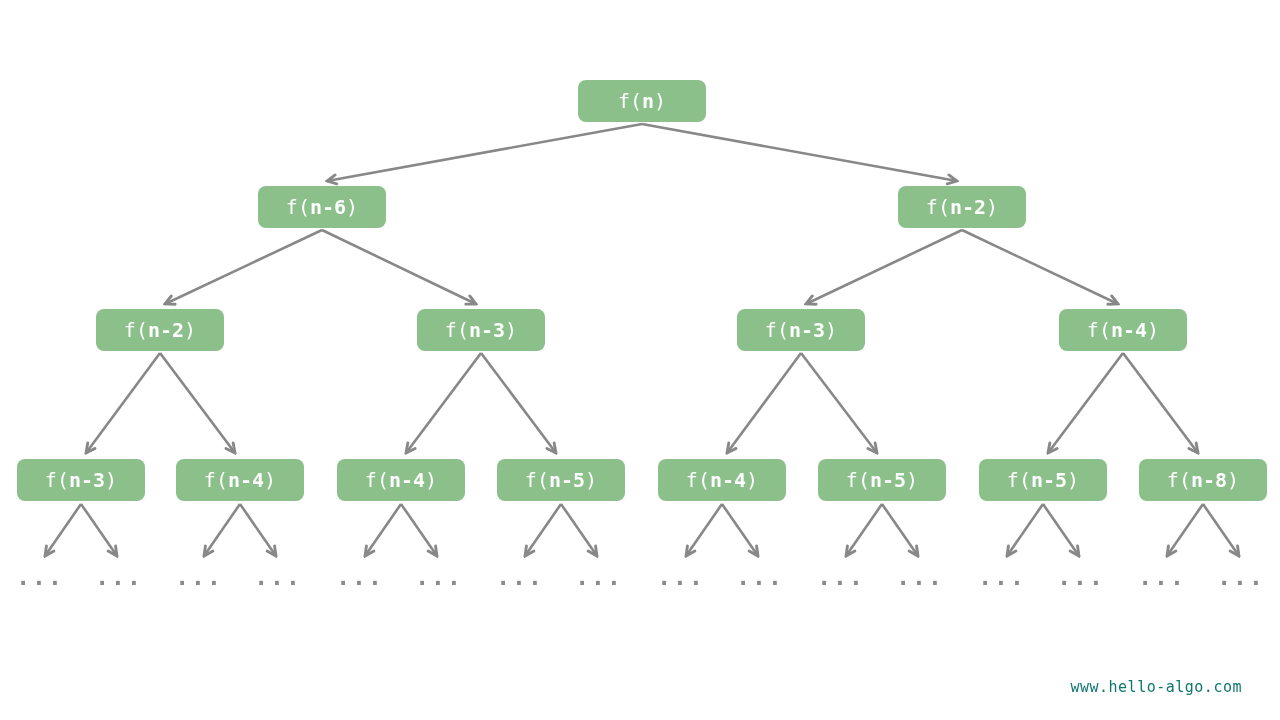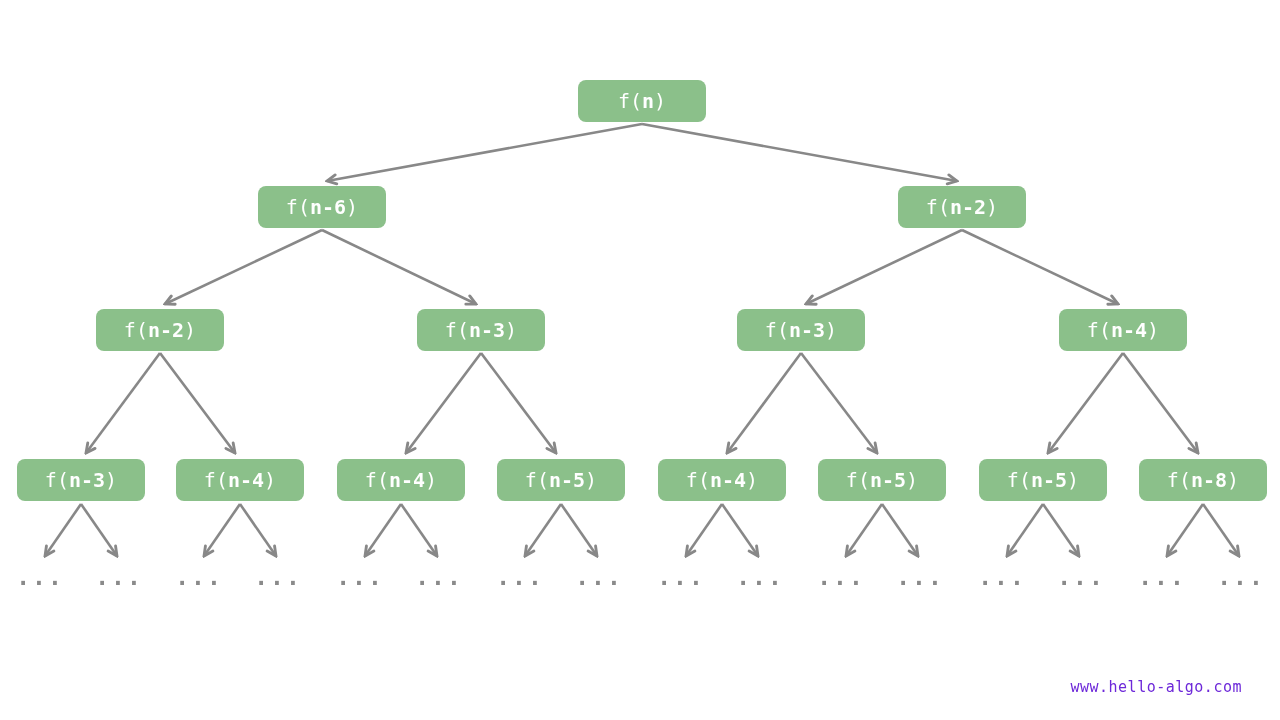--- a/index.html
+++ b/index.html
@@ -30,21 +30,21 @@
     text-align:center;
     color:#8a8a8a;
     font-weight:bold;
     font-size:23px;
     letter-spacing:2px;
     z-index:1;
   }
   .watermark {
     position:absolute;
     right:38px; bottom:24px;
-    color:#6d28d9;
+    color:#0f766e;
     font-size:15px;
     letter-spacing:0.5px;
     z-index:1;
     text-align:right;
   }
 </style>
 </head>
 <body>
 
 <svg class="edges-layer" width="1280" height="720" viewBox="0 0 1280 720">

